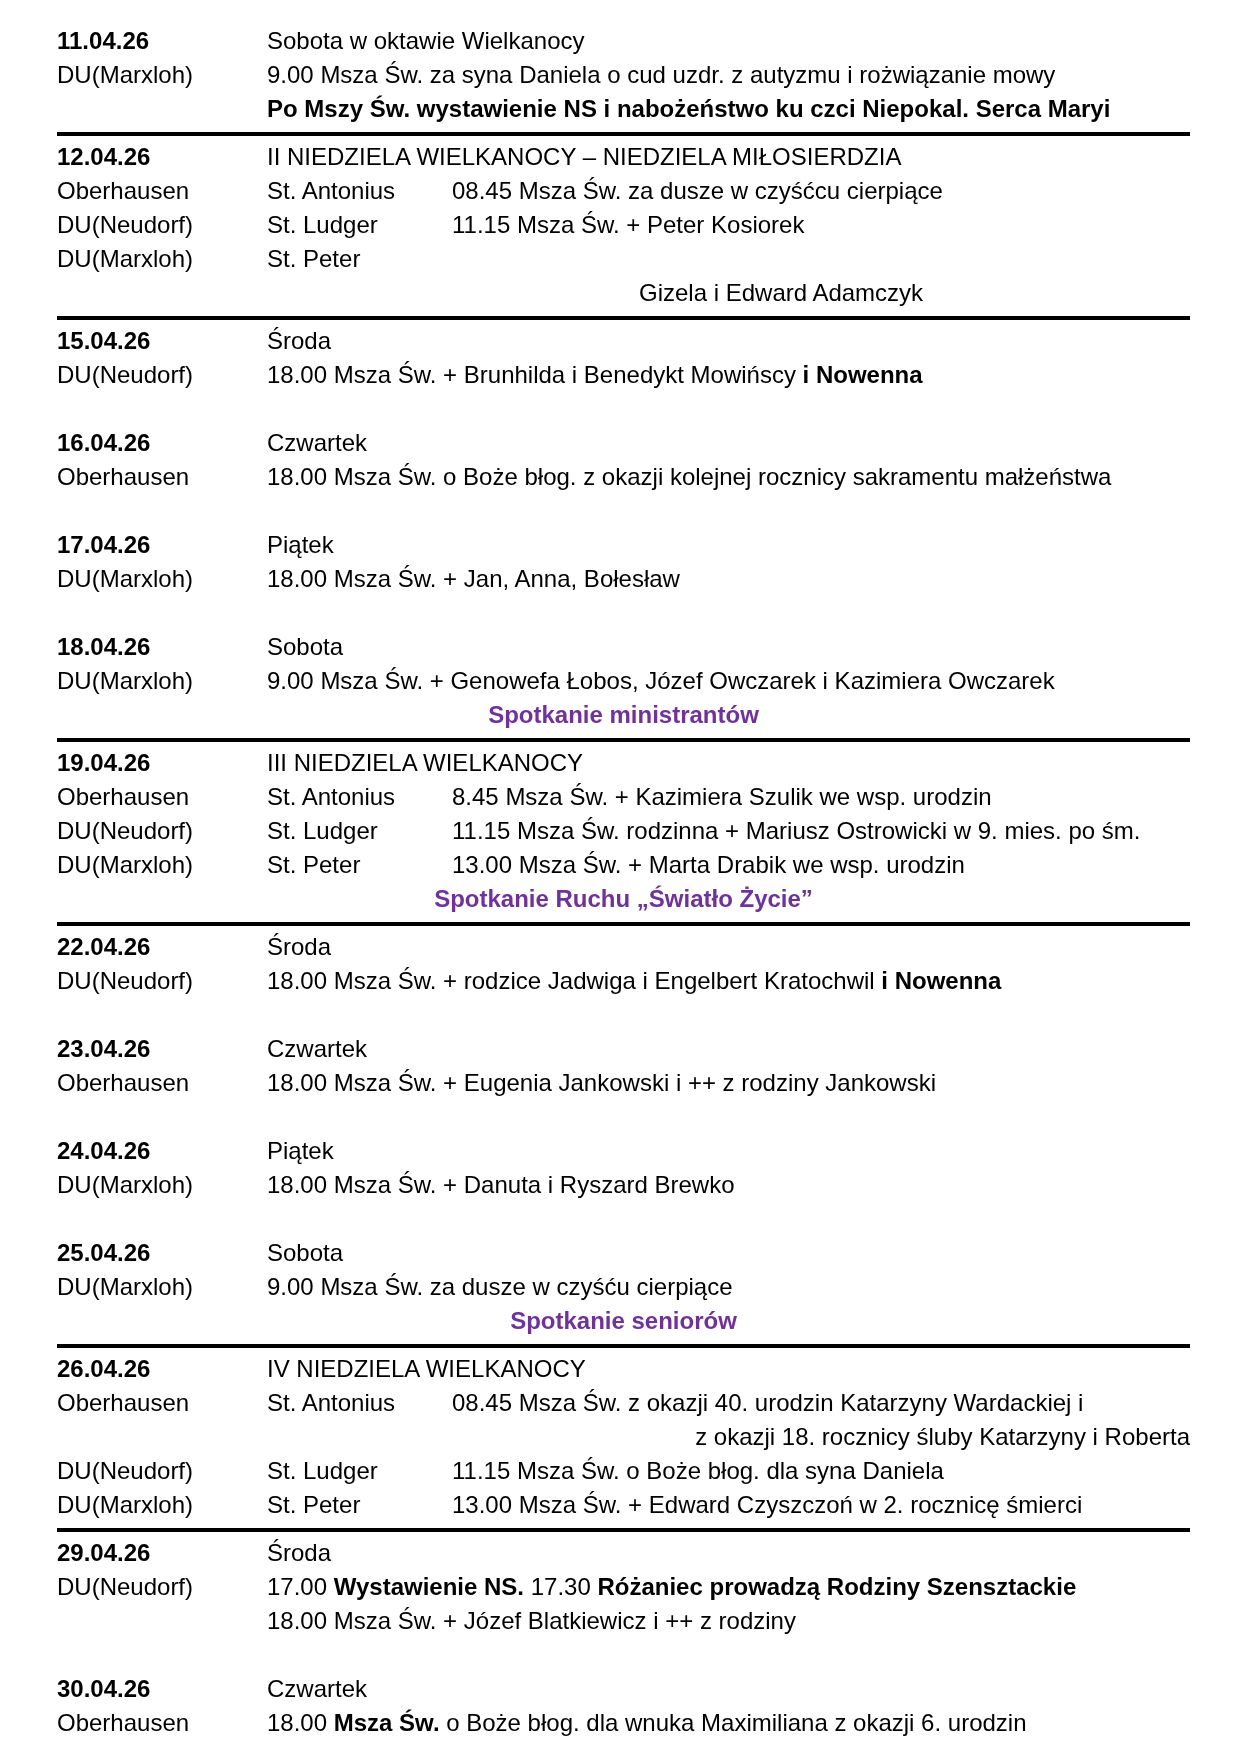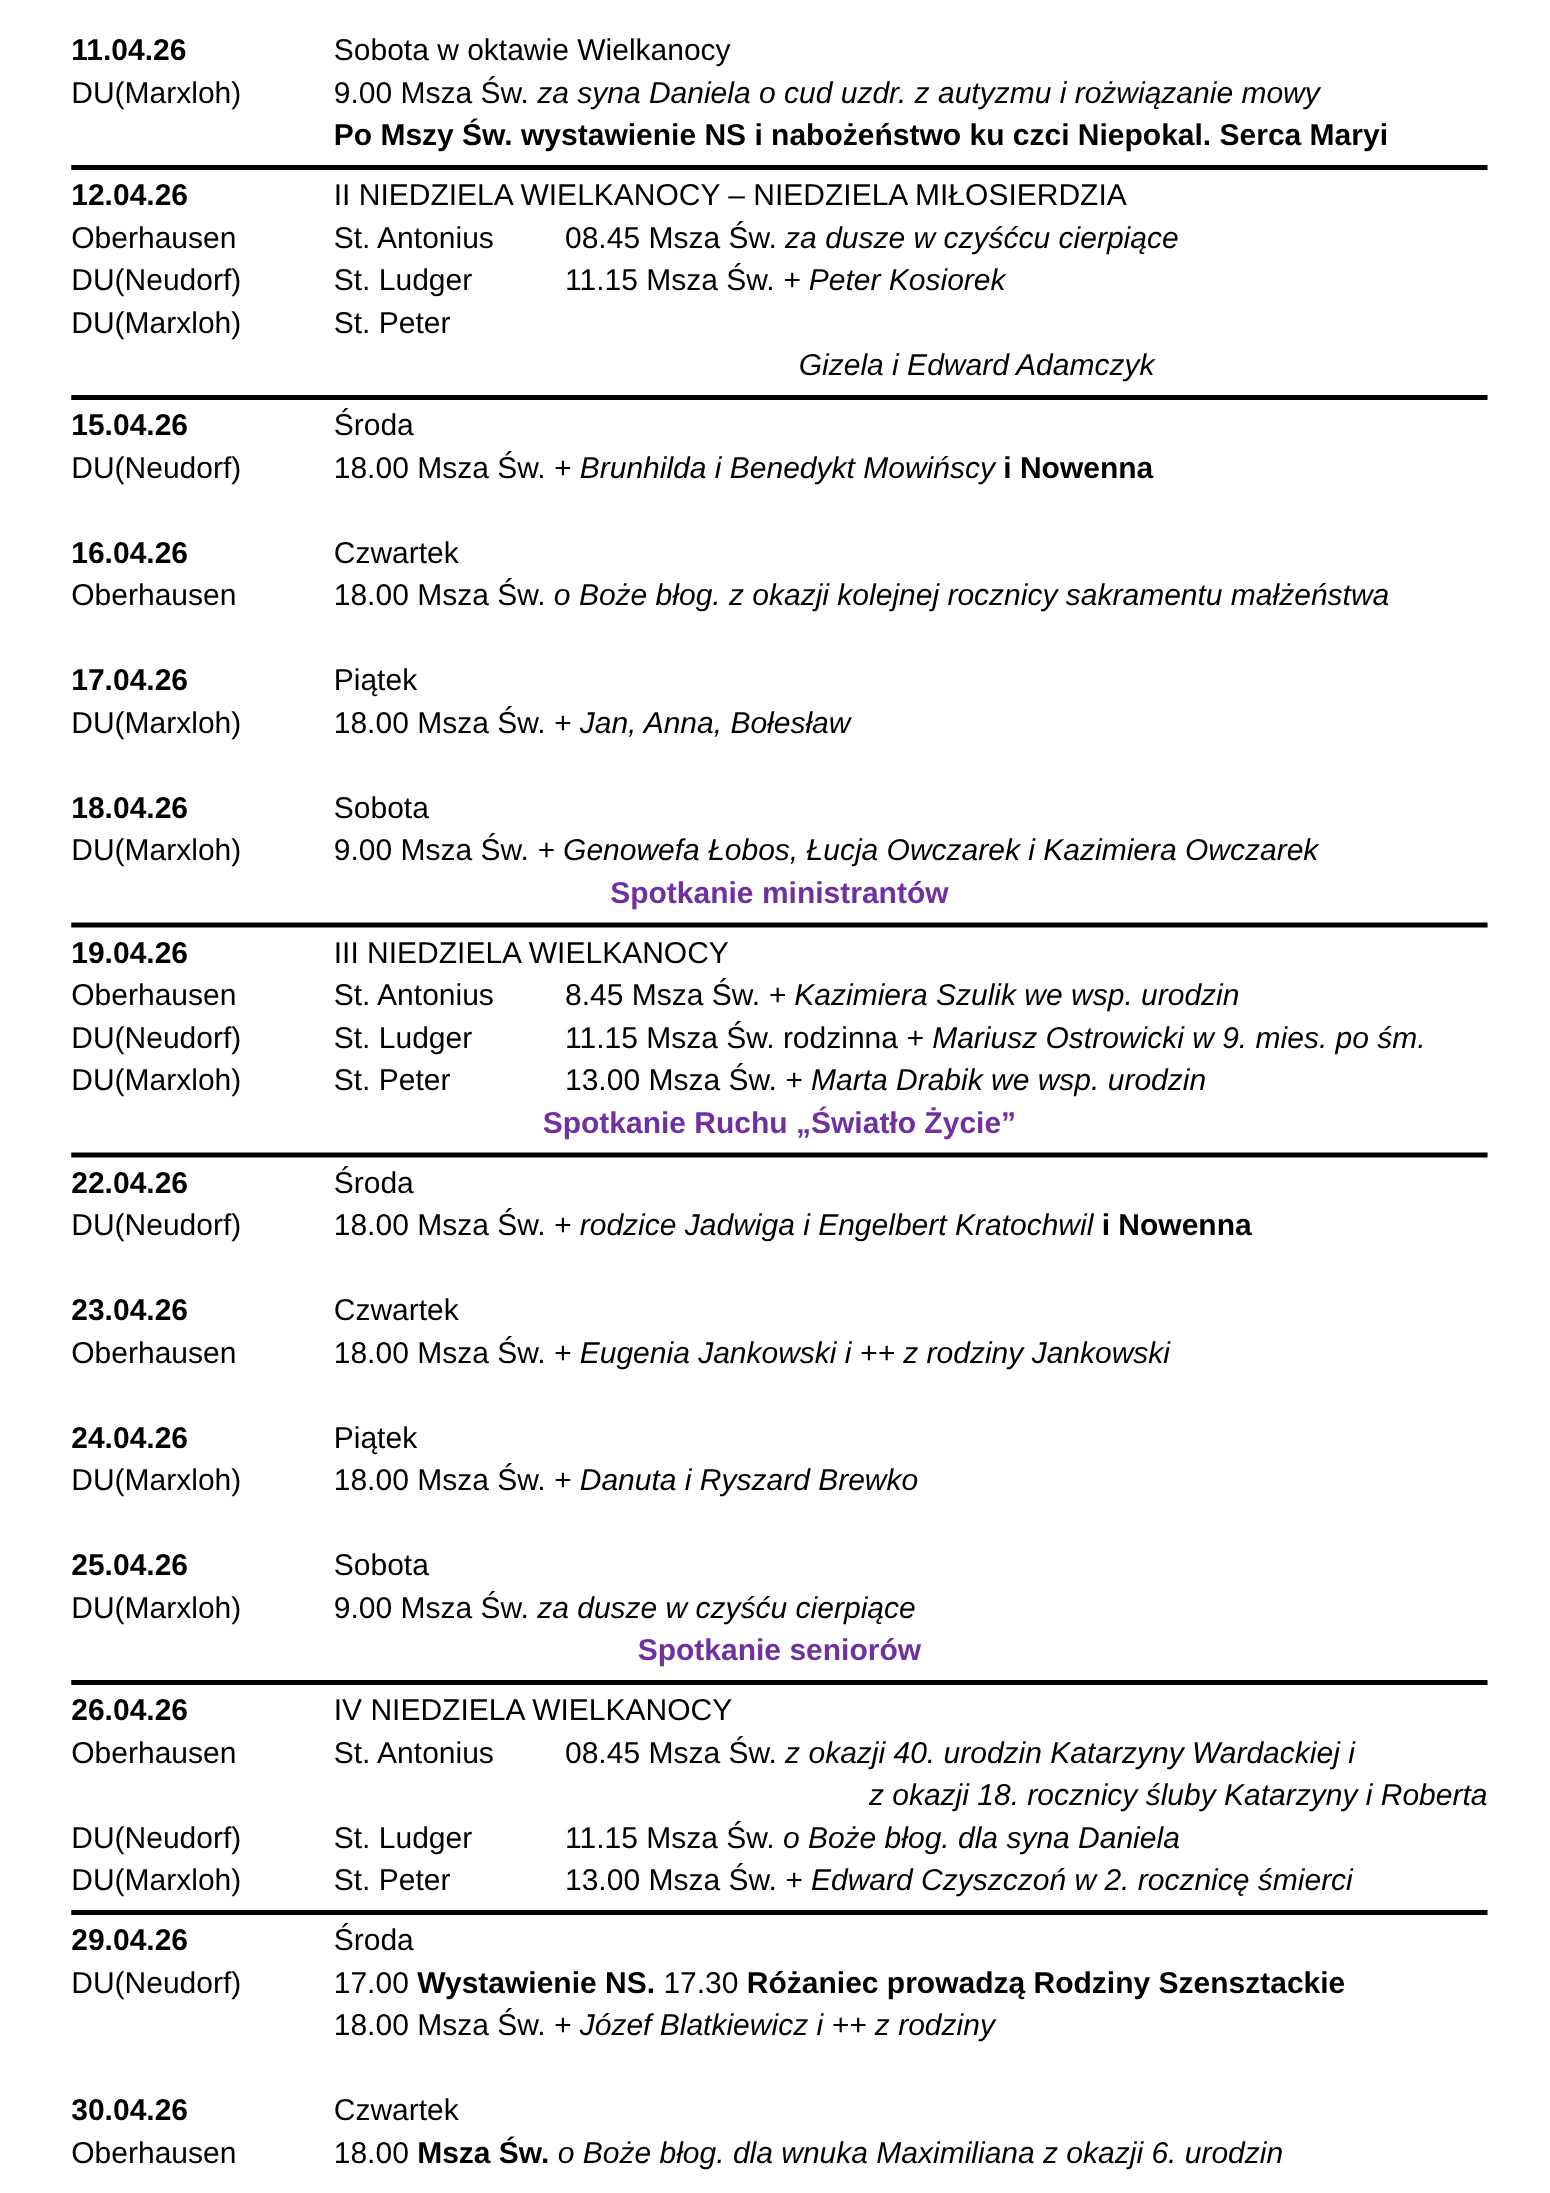--- a/index.html
+++ b/index.html
@@ -12,21 +12,21 @@
     font-size: 24px;
     overflow: hidden;
   }
   .doc { padding: 24px 50px 0 57px; }
   .row { display: flex; line-height: 34px; white-space: nowrap; align-items: baseline; }
   .c1 { flex: 0 0 210px; width: 210px; overflow: hidden; }
   .c2 { flex: 0 0 185px; width: 185px; overflow: hidden; }
   .c3 { flex: 1 1 auto; min-width: 0; }
   .bold { font-weight: bold; }
   .seg-b { font-weight: normal; font-style: normal; }
-  .seg-i { font-style: italic; font-weight: normal; }
+  .seg-i { font-weight: normal; }
   .seg-r { font-style: normal; font-weight: bold; }
   .cont { line-height: 34px; white-space: nowrap; }
   .cont-right { text-align: right; }
   .note { text-align: center; font-weight: bold; color: var(--accent); line-height: 34px; }
   .rule { height: 4px; background: #000; margin: 6px 0 4px 0; }
   .gap { height: 34px; }
 </style>
 </head>
 <body>
 
@@ -91,21 +91,21 @@
       <div class="c1">DU(Marxloh)</div>
       <div class="c3"><span class="seg-b">18.00 Msza Św. </span><span class="seg-i">+ Jan, Anna, Bołesław</span></div>
     </div>
     <div class="gap"></div>
     <div class="row">
       <div class="c1 bold">18.04.26</div>
       <div class="c3"><span class="seg-b">Sobota</span></div>
     </div>
     <div class="row">
       <div class="c1">DU(Marxloh)</div>
-      <div class="c3"><span class="seg-b">9.00 Msza Św. </span><span class="seg-i">+ Genowefa Łobos, Łucja Owczarek i Kazimiera Owczarek</span></div>
+      <div class="c3"><span class="seg-b">9.00 Msza Św. </span><span class="seg-i">+ Genowefa Łobos, Józef Owczarek i Kazimiera Owczarek</span></div>
     </div>
     <div class="note">Spotkanie ministrantów</div>
     <div class="rule"></div>
     <div class="row">
       <div class="c1 bold">19.04.26</div>
       <div class="c3"><span class="seg-b">III NIEDZIELA WIELKANOCY</span></div>
     </div>
     <div class="row">
       <div class="c1">Oberhausen</div>
       <div class="c2">St. Antonius</div>

